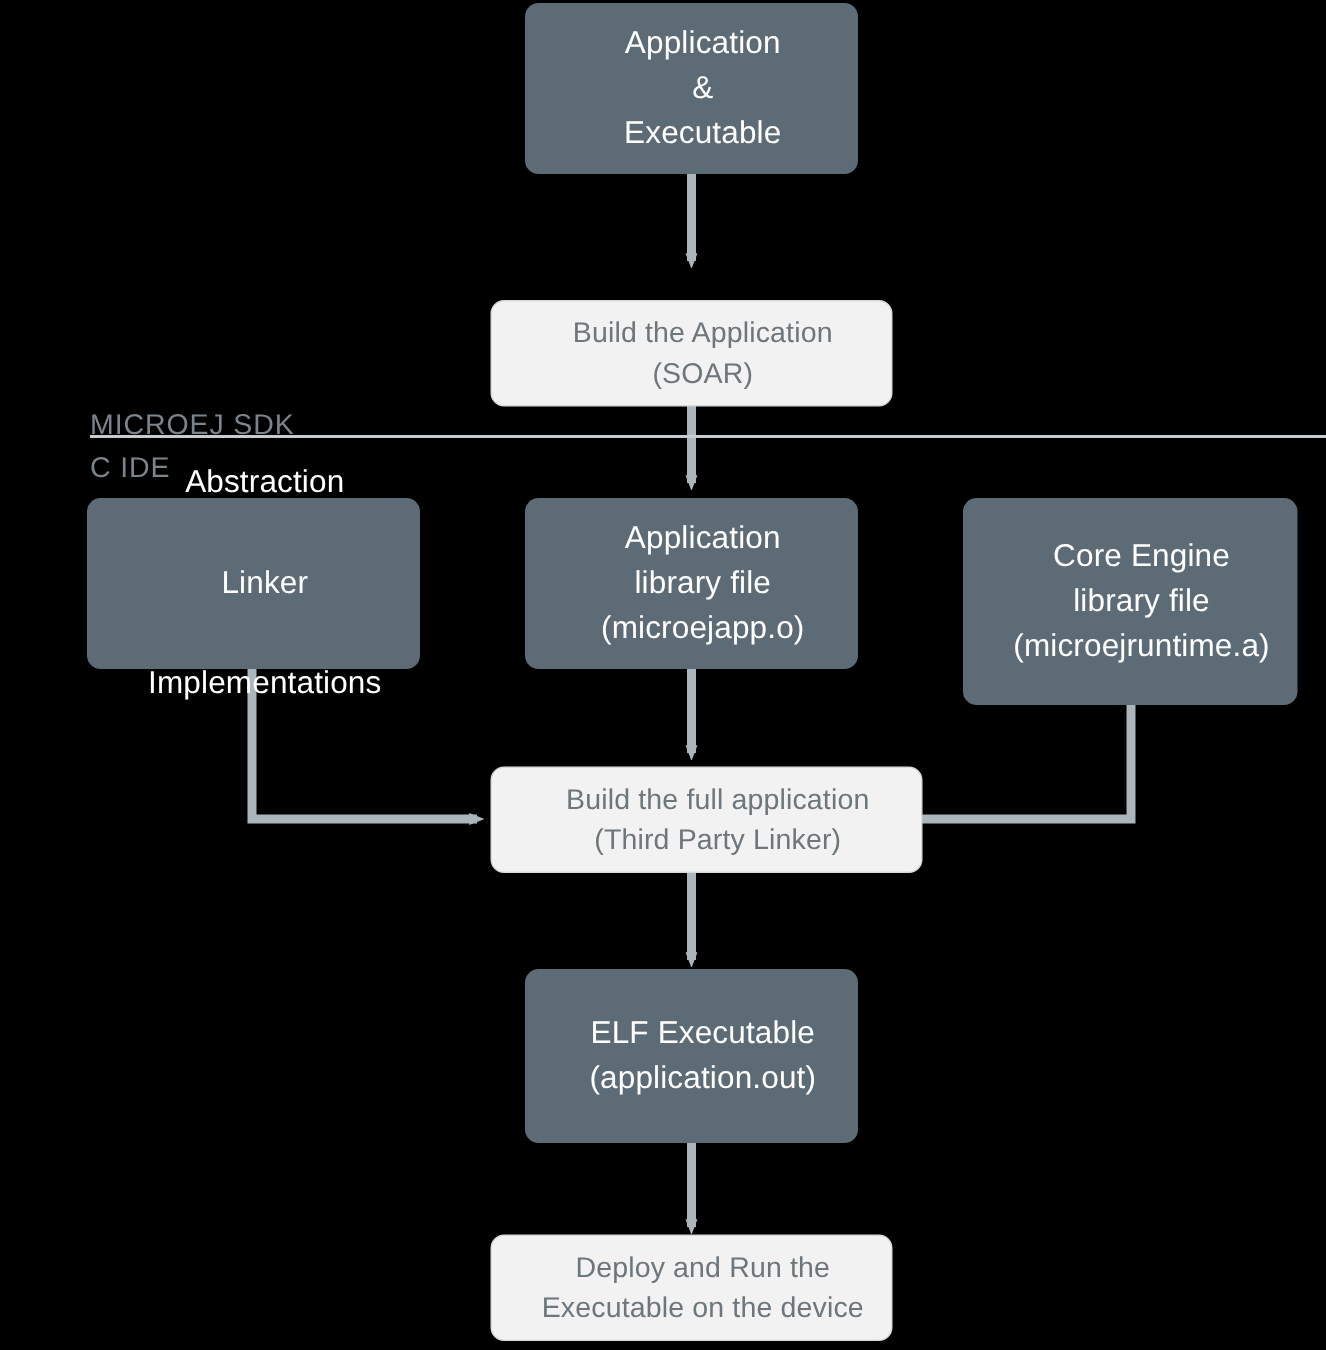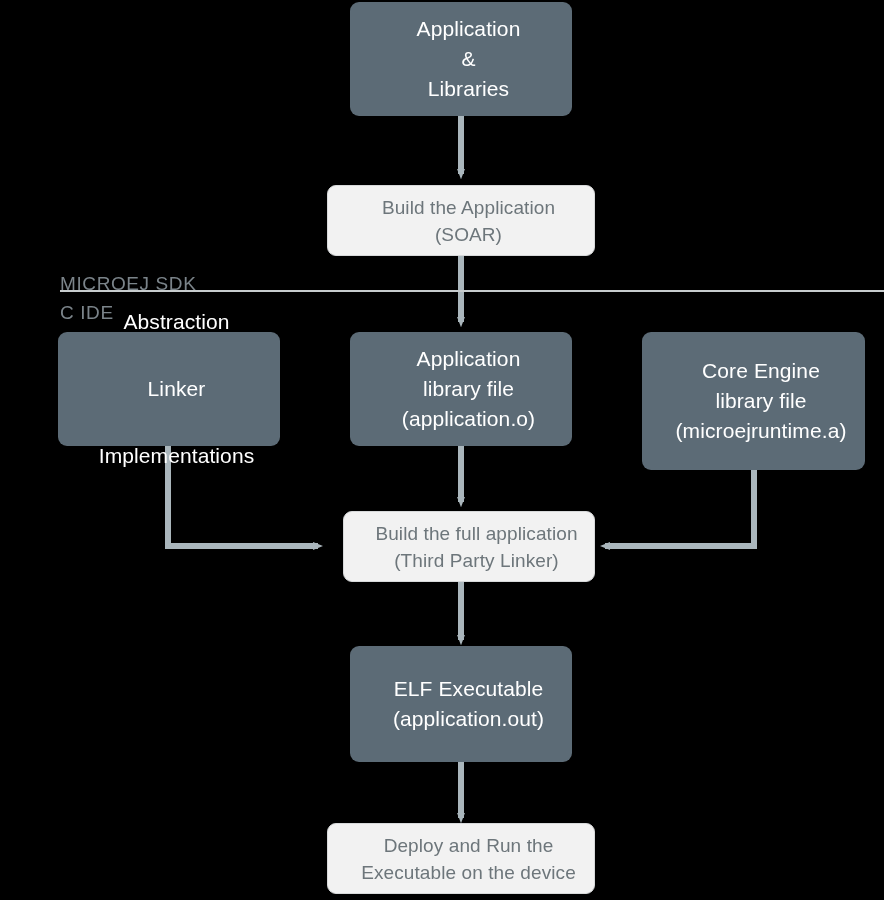--- a/index.html
+++ b/index.html
@@ -100,47 +100,47 @@
   </svg>
 
   <div class="lane-divider" style="left:60px; top:290px; width:824px;"></div>
 
   <div class="lane-label" style="left:60px; top:273px;">MICROEJ SDK</div>
   <div class="lane-label" style="left:60px; top:302px;">C IDE</div>
 
   <div class="node dark" style="left:350px; top:2px; width:222px; height:114px;">
     <span class="ln">Application</span>
     <span class="ln">&amp;</span>
-    <span class="ln">Libraries</span>
+    <span class="ln">Executable</span>
   </div>
 
-  <div class="node light" style="left:327px; top:185px; width:268px; height:71px;">
+  <div class="node light" style="left:327px; top:200px; width:268px; height:71px;">
     <span class="ln">Build the Application</span>
     <span class="ln">(SOAR)</span>
   </div>
 
   <div class="node dark" style="left:58px; top:332px; width:222px; height:114px;gap:37px;">
     <span class="ln">Abstraction</span>
     <span class="ln">Linker</span>
     <span class="ln">Implementations</span>
   </div>
 
   <div class="node dark" style="left:350px; top:332px; width:222px; height:114px;">
     <span class="ln">Application</span>
     <span class="ln">library file</span>
-    <span class="ln">(application.o)</span>
+    <span class="ln">(microejapp.o)</span>
   </div>
 
   <div class="node dark" style="left:642px; top:332px; width:223px; height:138px;">
     <span class="ln">Core Engine</span>
     <span class="ln">library file</span>
     <span class="ln">(microejruntime.a)</span>
   </div>
 
-  <div class="node light" style="left:343px; top:511px; width:252px; height:71px;">
+  <div class="node light" style="left:327px; top:511px; width:288px; height:71px;">
     <span class="ln">Build the full application</span>
     <span class="ln">(Third Party Linker)</span>
   </div>
 
   <div class="node light" style="left:327px; top:823px; width:268px; height:71px;">
     <span class="ln">Deploy and Run the</span>
     <span class="ln">Executable on the device</span>
   </div>
 
   <div class="node dark" style="left:350px; top:646px; width:222px; height:116px;">

